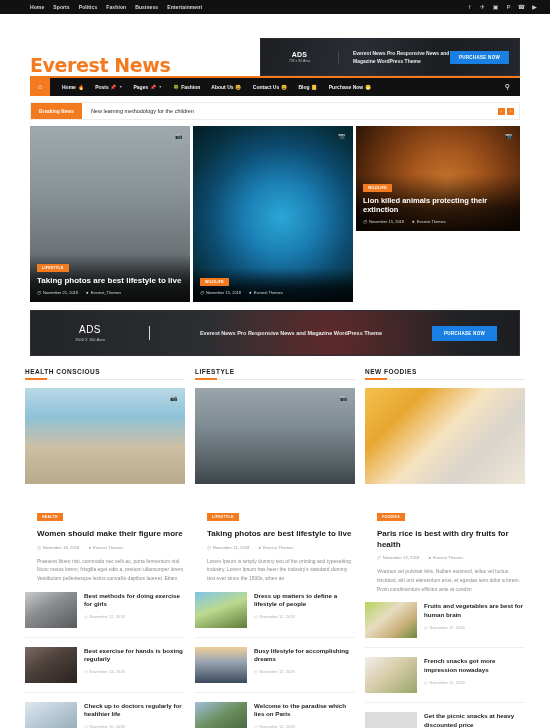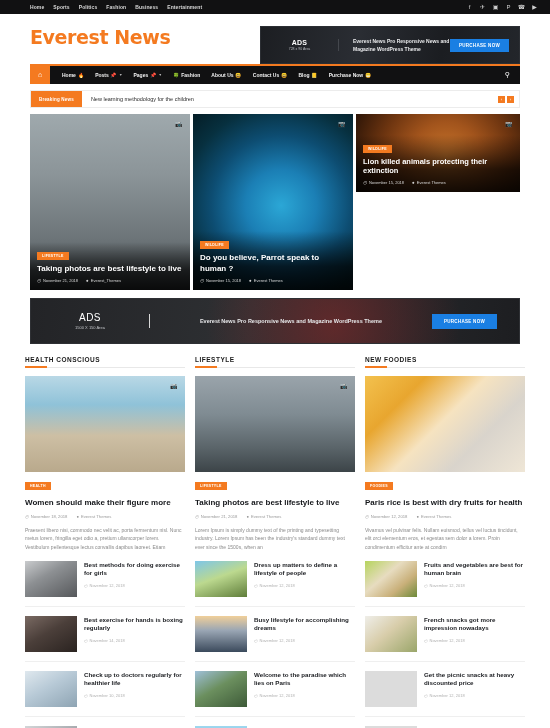--- a/index.html
+++ b/index.html
@@ -34,24 +34,24 @@
     color: #cfcfcf;
     font-size: 6px;
     line-height: 1;
     display: inline-flex;
     width: 7px; height: 7px;
     align-items: center; justify-content: center;
   }
 
   
   .header {
-    height: 50px;
+    height: 62px;
     display: flex;
-    align-items: flex-start;
-    padding: 12px 30px;
+    align-items: flex-end;
+    padding: 0 30px;
     background: #fff;
   }
   .logo {
     color: #f47a20;
     font-size: 19px;
     font-weight: 800;
     letter-spacing: -.4px;
     font-family: "DejaVu Sans", sans-serif;
     width: 230px;
   }
@@ -162,21 +162,21 @@
     gap: 3px;
     height: 176px;
   }
   .hero-card {
     position: relative;
     overflow: hidden;
   }
   .hc-a { width: 160px; }
   .hc-b { width: 160px; }
   .hero-right { display:flex; flex-direction:column; gap:3px; width:164px;}
-  .hc-c, .hc-d { height: 78px; position:relative; overflow:hidden; }
+  .hc-c, .hc-d { height: 105px; position:relative; overflow:hidden; }
 
   .img-bridge { background:
       linear-gradient(180deg,#9fa9ad 0%, #8b9498 35%, #6d7579 70%, #4c5356 100%); }
   .img-parrot { background:
       radial-gradient(circle at 55% 52%, #2ba7d6 0%, #1b7fb5 28%, #0d4d72 55%, #07303f 78%, #041d26 100%); }
   .img-lion { background:
       radial-gradient(circle at 55% 55%, #c9762c 0%, #a2541c 35%, #6e3510 65%, #2d1507 100%); }
   .img-eagle { background:
       linear-gradient(160deg,#e9e4de 0%, #cfc6bb 25%, #8a7864 55%, #4e3c2c 80%, #2a1f15 100%); }
 
@@ -250,21 +250,21 @@
   }
   .sec-head::after {
     content:"";
     position:absolute; left:0; bottom:-1px;
     width: 22px; height:2px; background:#f47a20;
   }
   .feat-img { height: 96px; width:100%; position:relative; overflow:hidden;}
   .img-beach { background: linear-gradient(180deg,#b9d8e6 0%, #8fc2d8 30%, #cdbfa4 62%, #b9a98c 100%); }
   .img-bridge2 { background: linear-gradient(180deg,#9aa4ab 0%, #7f8b92 40%, #5a6469 75%, #3c4448 100%); }
   .img-food { background: linear-gradient(135deg,#f3c14e 0%, #e8a62f 24%, #f6e3c0 48%, #d9d4cc 70%, #efe6d6 100%); }
-  .feat-body { padding-top: 6px; }
+  .feat-body { padding-top: 25px; margin-left: 12px; }
   .feat-title {
     font-size: 8px; font-weight: 700; line-height: 1.32;
     color: #16181c; margin: 4px 0 5px;
   }
   .meta-dark { display:flex; gap:9px; color:#9a9a9a; font-size:4.2px; align-items:center; }
   .meta-dark span { display:flex; gap:2px; align-items:center;}
   .excerpt {
     font-size: 5px; color: #8a8a8a; line-height: 1.75; margin-top: 7px;
   }
 
@@ -397,21 +397,20 @@
               <em style="font-style:normal">Everest_Themes</em>
             </span>
         </div>
       </div>
     </div>
 
     <div class="hero-card hc-b img-parrot">
       <div class="cam-icon">📷</div>
       <div class="hero-overlay">
         <span class="cat-badge">WILDLIFE</span>
-        <div class="hero-title">Do you believe, Parrot speak to human ?</div>
         <div class="meta">
           <span>
               <i class="ic">◴</i>
               <em style="font-style:normal">November 15, 2018</em>
             </span>
           <span>
               <i class="ic">●</i>
               <em style="font-style:normal">Everest Themes</em>
             </span>
         </div>

